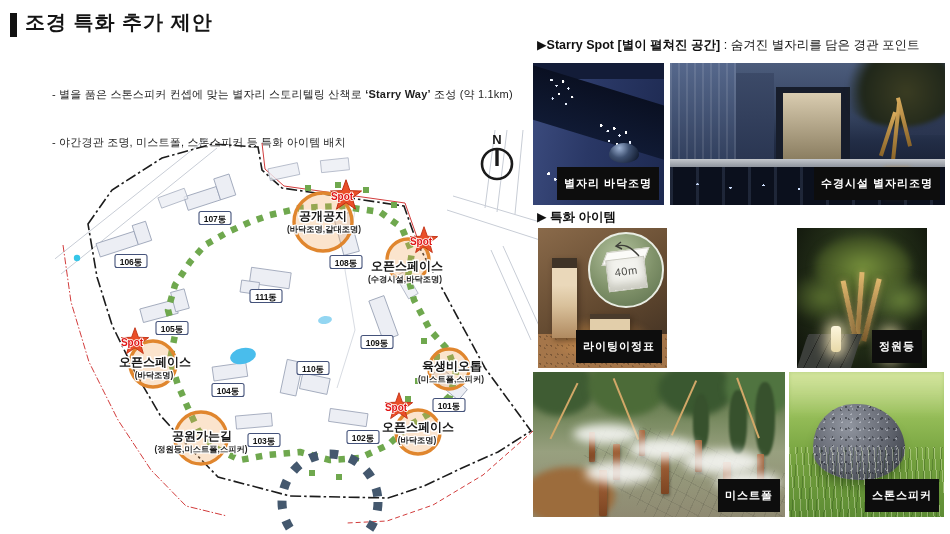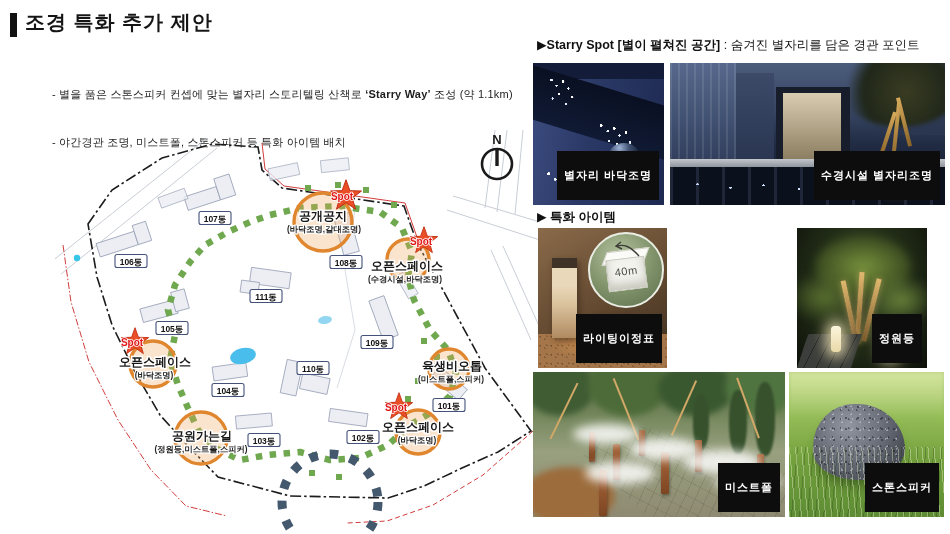--- a/index.html
+++ b/index.html
@@ -13,21 +13,21 @@
   .bullet{position:absolute;left:52px;margin:0;font-size:11px;color:#1e1e1e;letter-spacing:0.2px;}
   .bullet b{font-weight:700;}
 
   
   .rh{position:absolute;font-size:12.5px;color:#111;}
   .rh b{font-weight:700;}
 
   
   .photo{position:absolute;overflow:hidden;background:#222;}
   .plabel{position:absolute;right:5px;bottom:5px;background:#0d0d0d;color:#fff;
-          font-weight:700;font-size:11px;line-height:17px;padding:16px 7px;letter-spacing:1px;white-space:nowrap;}
+          font-weight:700;font-size:11px;line-height:17px;padding:8px 7px;letter-spacing:1px;white-space:nowrap;}
   .layer{position:absolute;}
 
   
   .p1{background:linear-gradient(100deg,#3d4d80 0%,#2a3866 45%,#1d2950 100%);}
   .p1 .band{left:-30px;top:28px;width:220px;height:52px;background:linear-gradient(#0a1022,#101a34);
             transform:rotate(17deg);}
   .p1 .band2{left:0;top:0;width:100%;height:16px;background:#131c38;}
   .p1 .dots{left:0;top:0;width:100%;height:100%;
     background-image:
       radial-gradient(circle 1.4px at 14% 12%,#f0f6ff 90%,transparent),radial-gradient(circle 1.2px at 18% 16%,#e8f0ff 90%,transparent),

